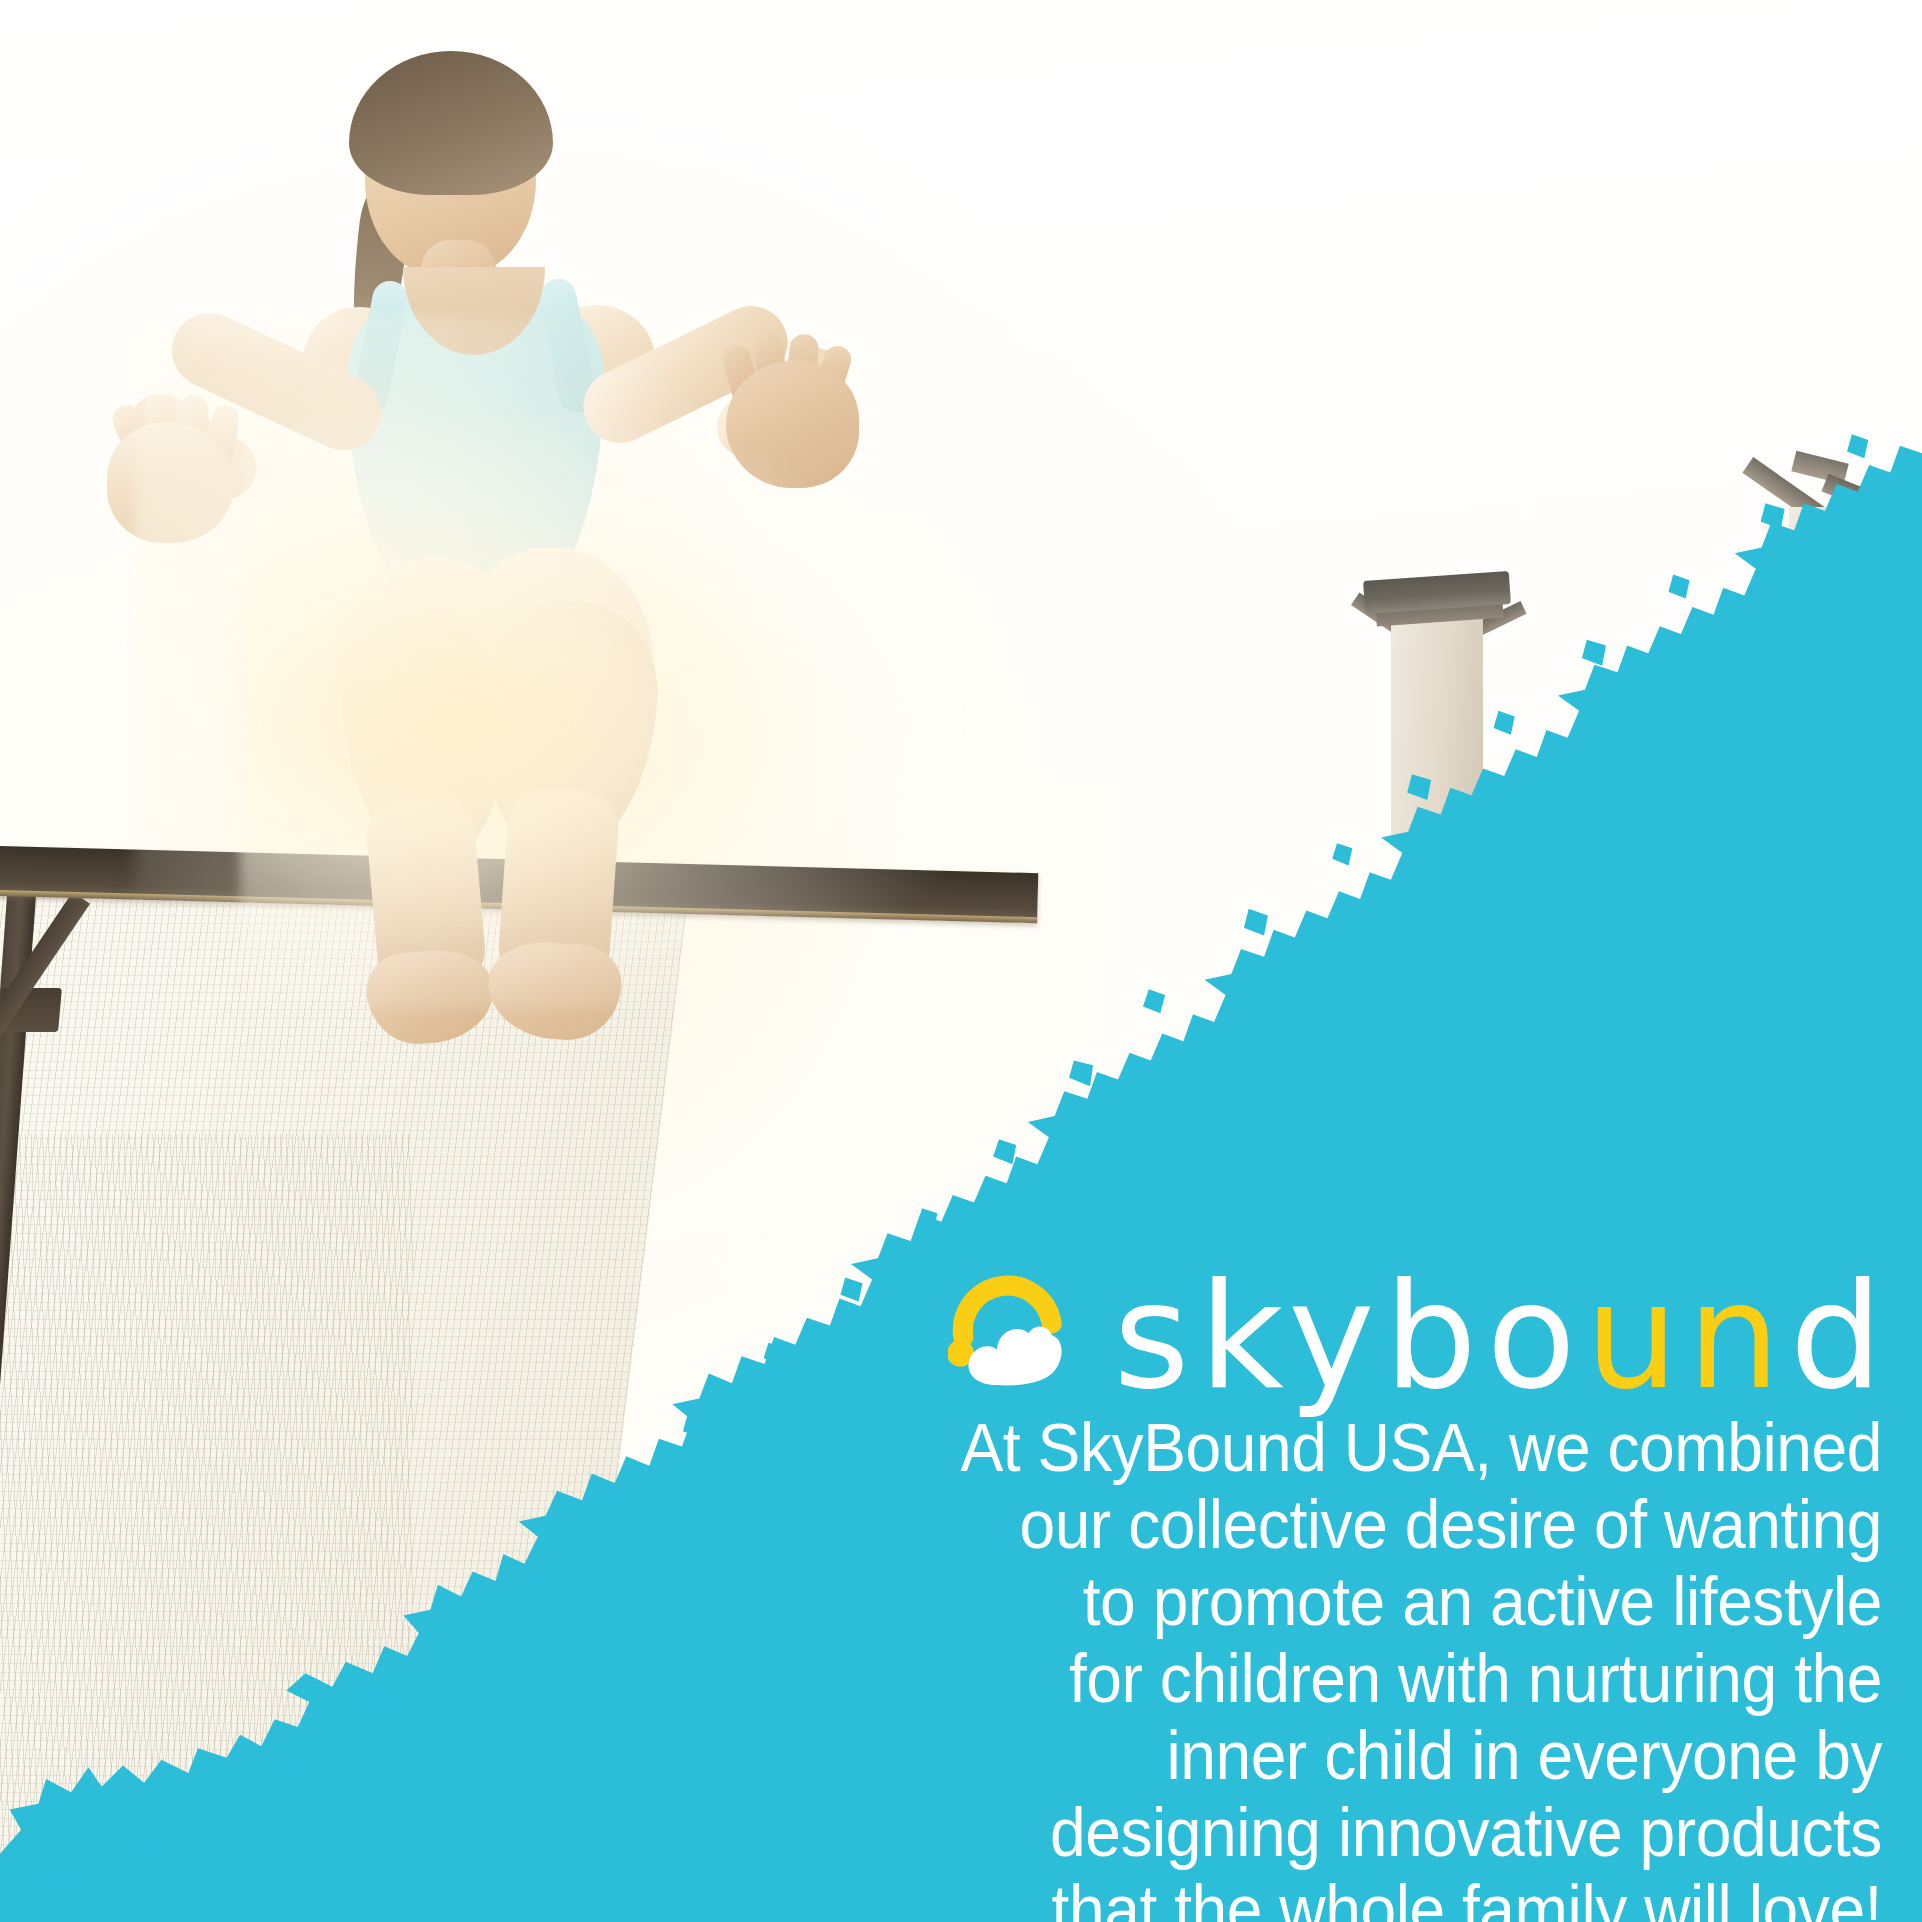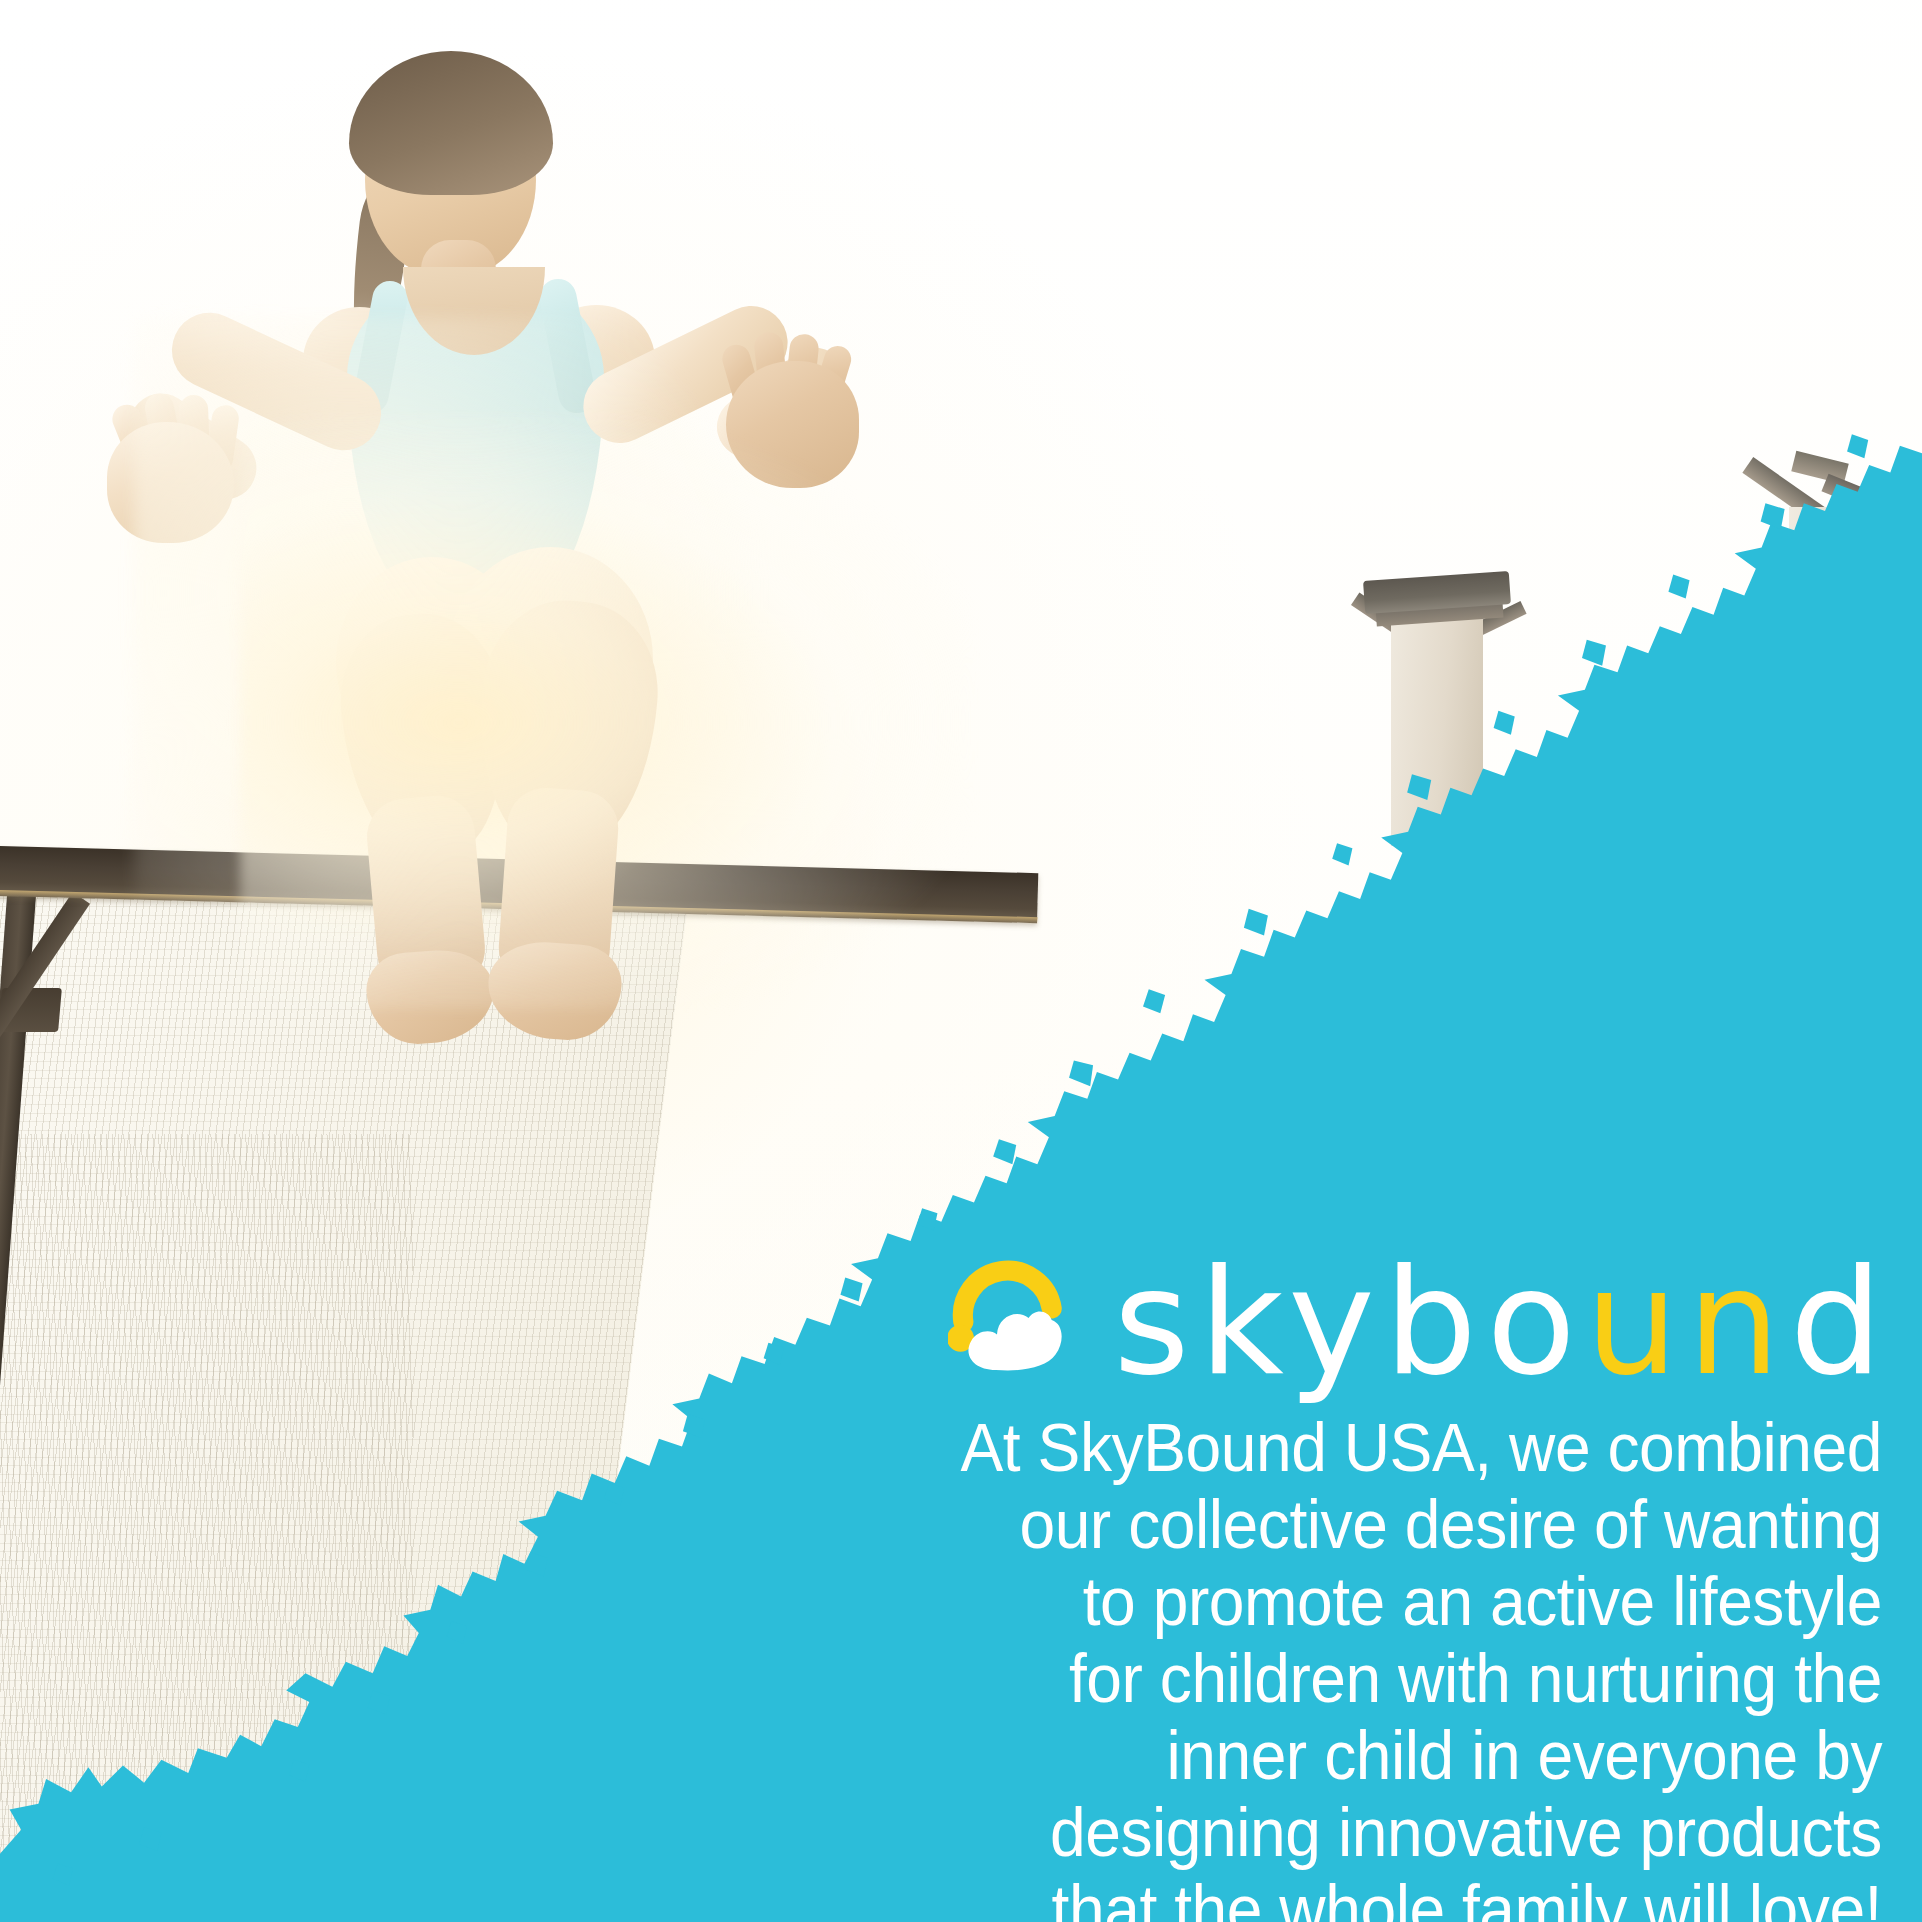--- a/index.html
+++ b/index.html
@@ -125,21 +125,21 @@
       background:linear-gradient(180deg,#6d6860,#9d9284);transform:rotate(22deg);transform-origin:left center;}
   .ch2-ridge{left:1793px;top:457px;width:54px;height:21px;
       background:linear-gradient(180deg,#7a7569,#a79c8d);transform:rotate(14deg);}
 
   
   .teal-layer{position:absolute;inset:0;pointer-events:none;}
   .teal-layer svg{display:block;width:1922px;height:1922px;}
 
   
   .brand{position:absolute;left:845px;top:1249px;width:1047px;height:173px;
-         display:flex;justify-content:flex-end;gap:22px;}
+         display:flex;align-items:center;justify-content:flex-end;gap:22px;}
   .logo-mark{width:144px;height:144px;flex:0 0 auto;}
   .wordmark{font-size:146px;line-height:1;letter-spacing:9.6px;font-weight:400;
             color:#ffffff;white-space:nowrap;font-family:"DejaVu Sans",sans-serif;}
   .wordmark .u-y{color:#F9CE15;}
 
   .copy{position:absolute;right:40px;top:1410px;width:1287px;
         text-align:right;color:#ffffff;
         font-family:"Liberation Sans Narrow","Liberation Sans",sans-serif;
         font-size:69px;line-height:1.115;font-weight:400;letter-spacing:-0.5px;}
   .copy .ln{display:block;white-space:nowrap;transform:scaleX(.93);transform-origin:right center;}

